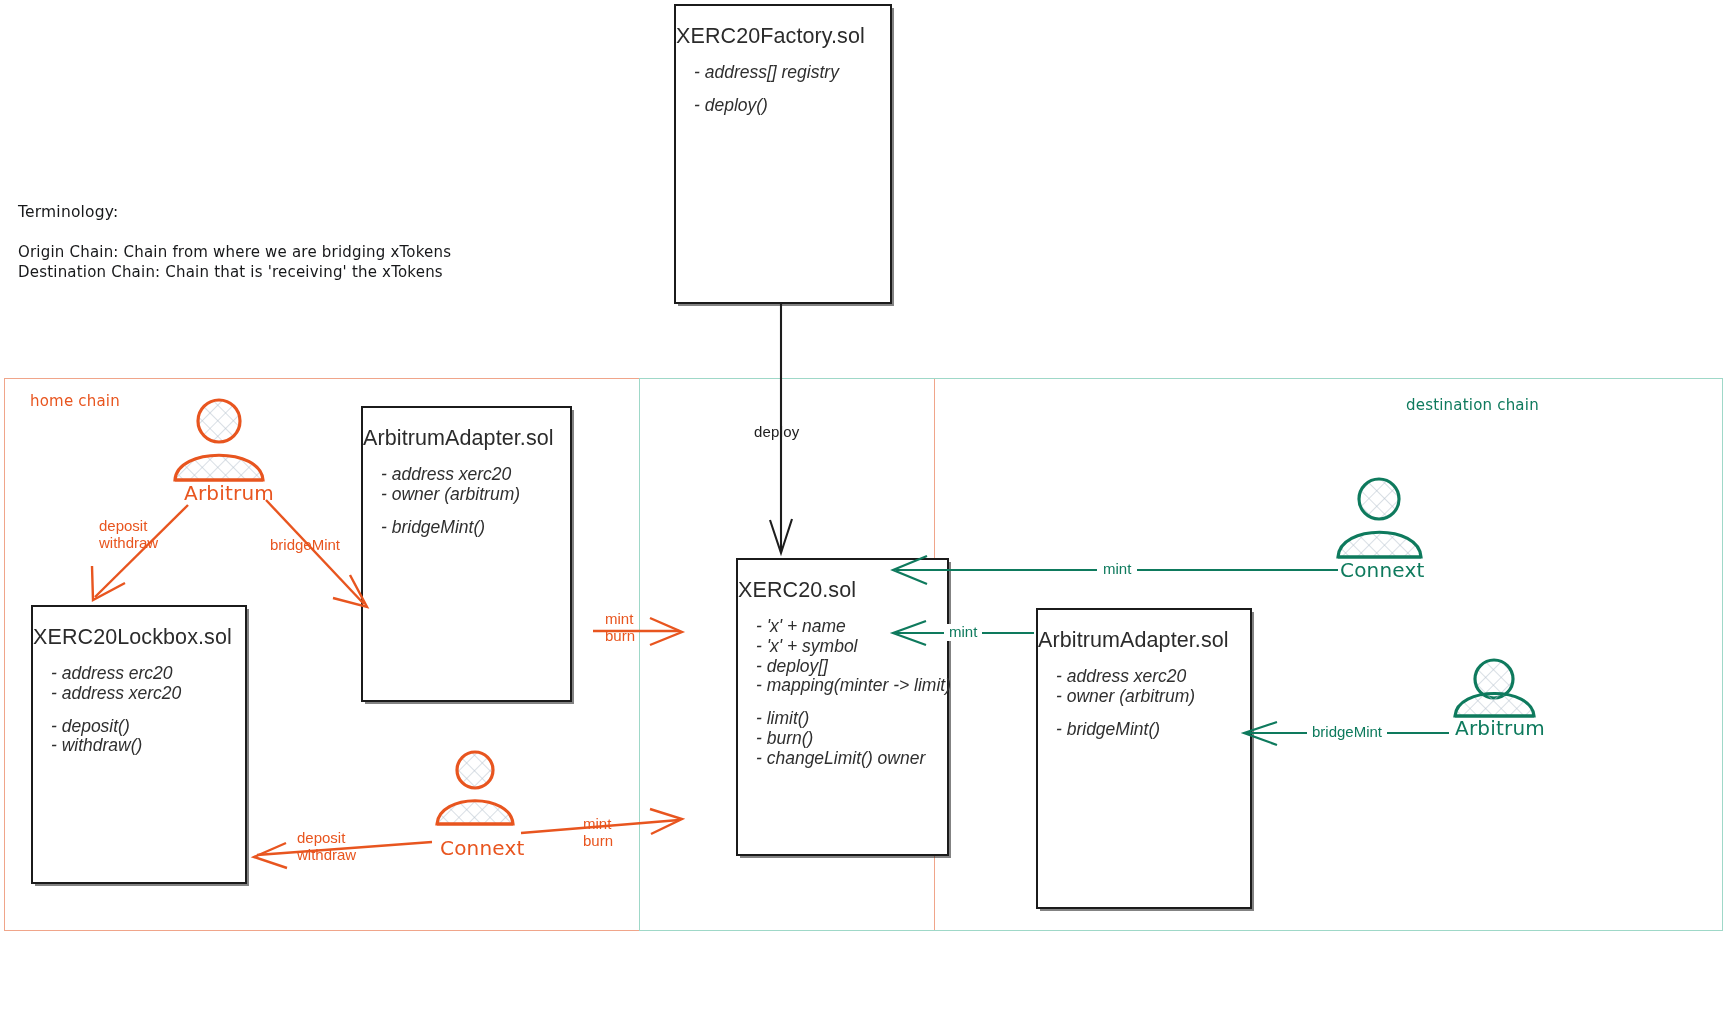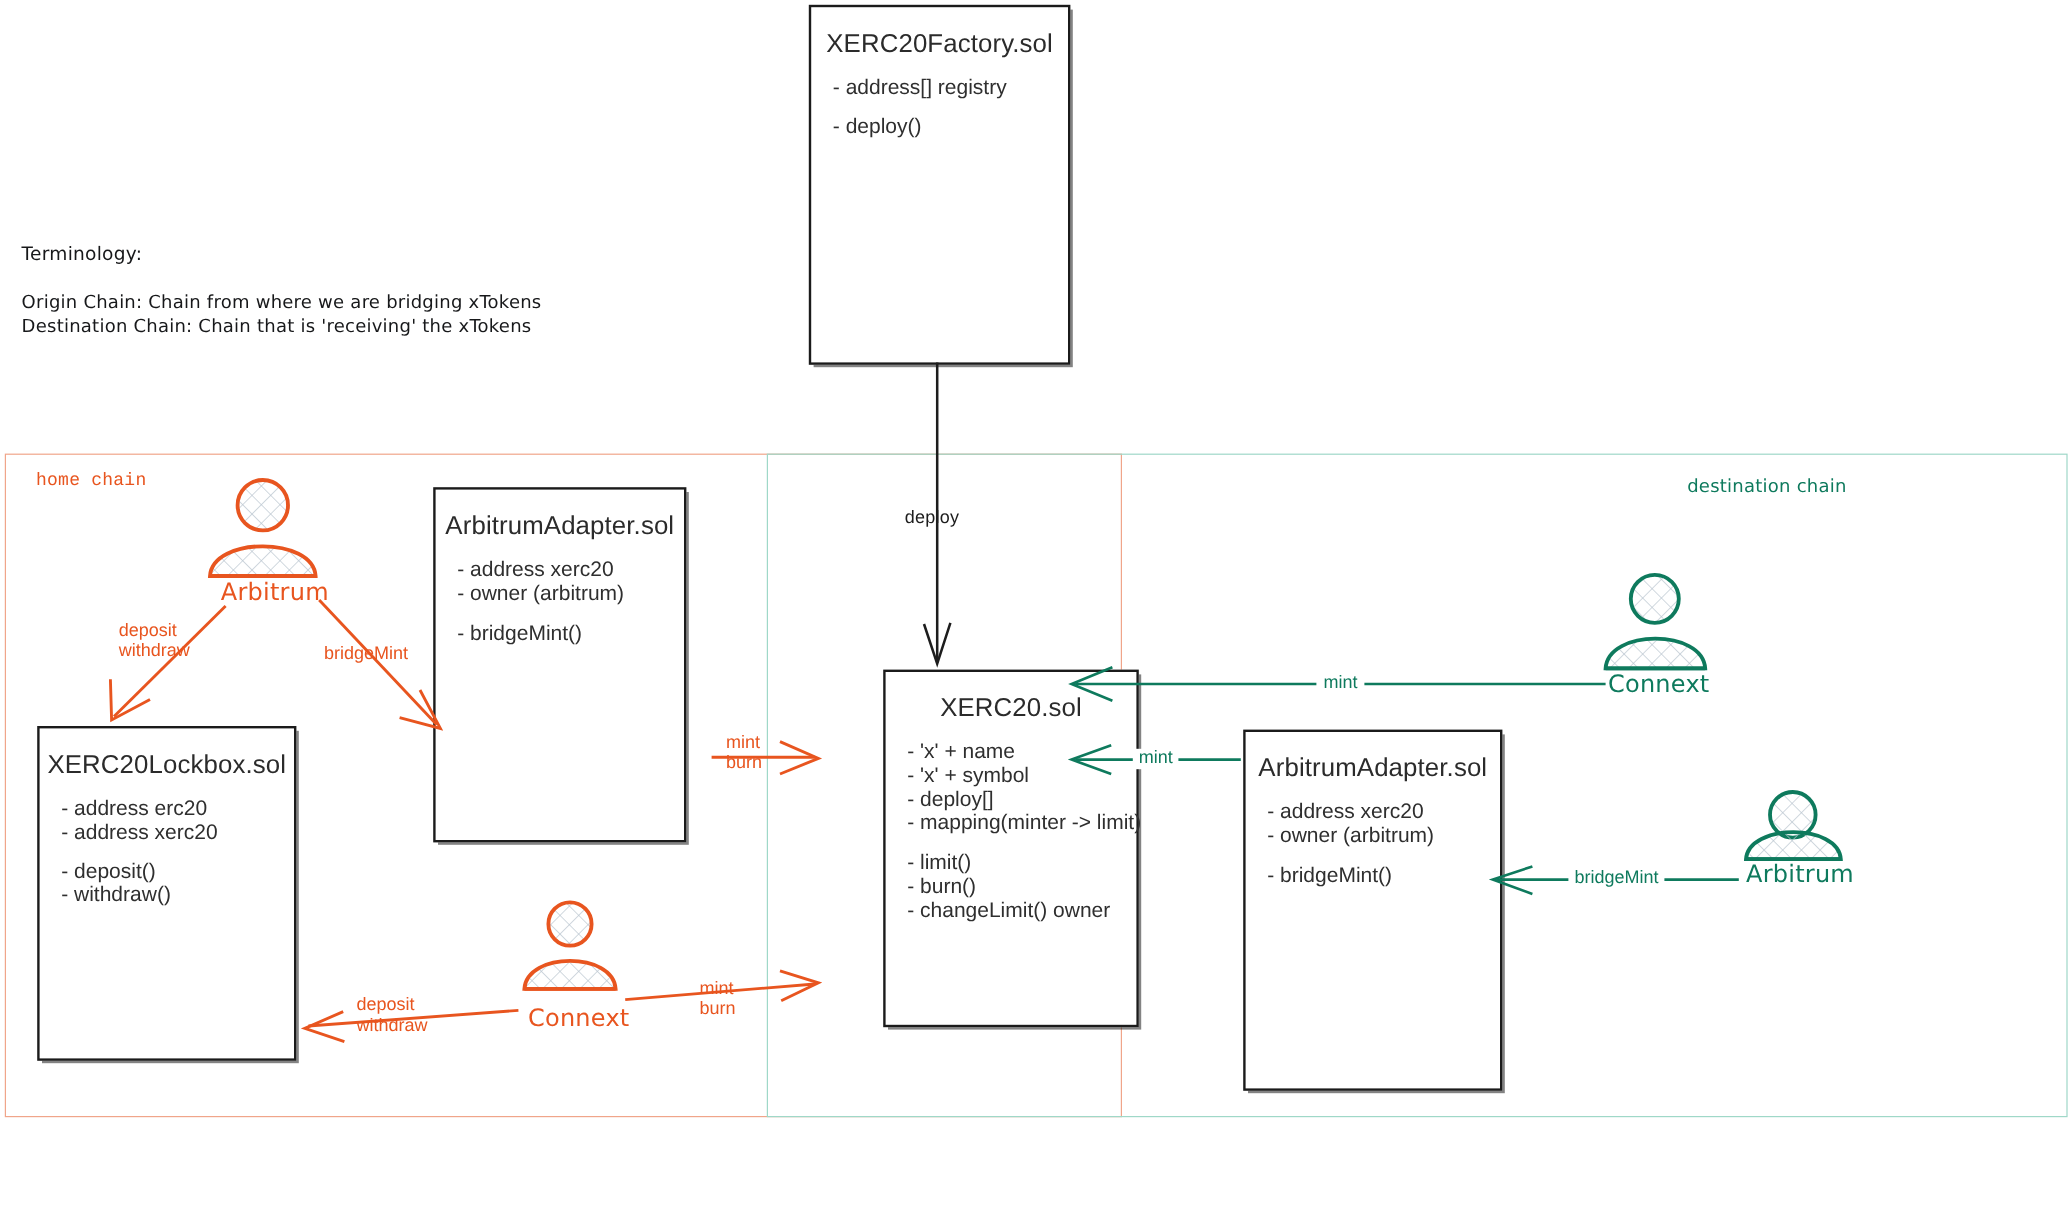--- a/index.html
+++ b/index.html
@@ -6,32 +6,32 @@
   body{width:1726px;height:1022px;position:relative;overflow:hidden;
        font-family:"Liberation Sans",sans-serif;}
   #canvas{position:absolute;left:0;top:0;width:1726px;height:1022px;}
   svg.layer{position:absolute;left:0;top:0;width:1726px;height:1022px;overflow:visible;}
   svg.layer.behind{z-index:1;}
   svg.layer.front{z-index:3;}
 
   
   .uml{position:absolute;z-index:2;background:#ffffff;border:2.2px solid #1b1b1b;
        box-shadow:3px 3px 0 -1px rgba(30,30,30,.55);}
-  .uml .uml-title{font-size:21.5px;color:#2b2b2b;text-align:center;
+  .uml .uml-title{font-size:21.5px;color:#2b2b2b;text-align:left;
        padding-top:18px;letter-spacing:.1px;}
   .uml .uml-body{padding:14px 16px 0 18px;}
-  .uml .uml-line{font-size:17.5px;color:#2f2f2f;line-height:1.13;white-space:nowrap;}
+  .uml .uml-line{font-size:17.5px;color:#2f2f2f;line-height:1.13;white-space:nowrap;font-style:italic;}
   .uml .uml-gap{height:13px;}
 
   
   .frame{position:absolute;z-index:0;background:transparent;}
   .frame.home{border:1.6px solid #f0a58a;}
   .frame.dest{border:1.6px solid #9fd8c8;}
   .frame-label{position:absolute;font-family:"DejaVu Sans",sans-serif;font-size:15px;}
-  .frame-label.home{color:#e8551f;font-family:Liberation Mono, monospace;}
+  .frame-label.home{color:#e8551f;}
   .frame-label.dest{color:#0e7a5d;}
 
   
   .hand{font-family:"DejaVu Sans",sans-serif;letter-spacing:.2px;}
   .terminology{position:absolute;z-index:2;color:#17181a;}
   .terminology .t-head{font-size:15.5px;margin-bottom:22px;}
   .terminology .t-line{font-size:15px;line-height:1.33;white-space:nowrap;}
 
   .edge-label{position:absolute;z-index:4;font-family:Liberation Sans, sans-serif;
        font-size:15px;line-height:1.12;white-space:nowrap;}

